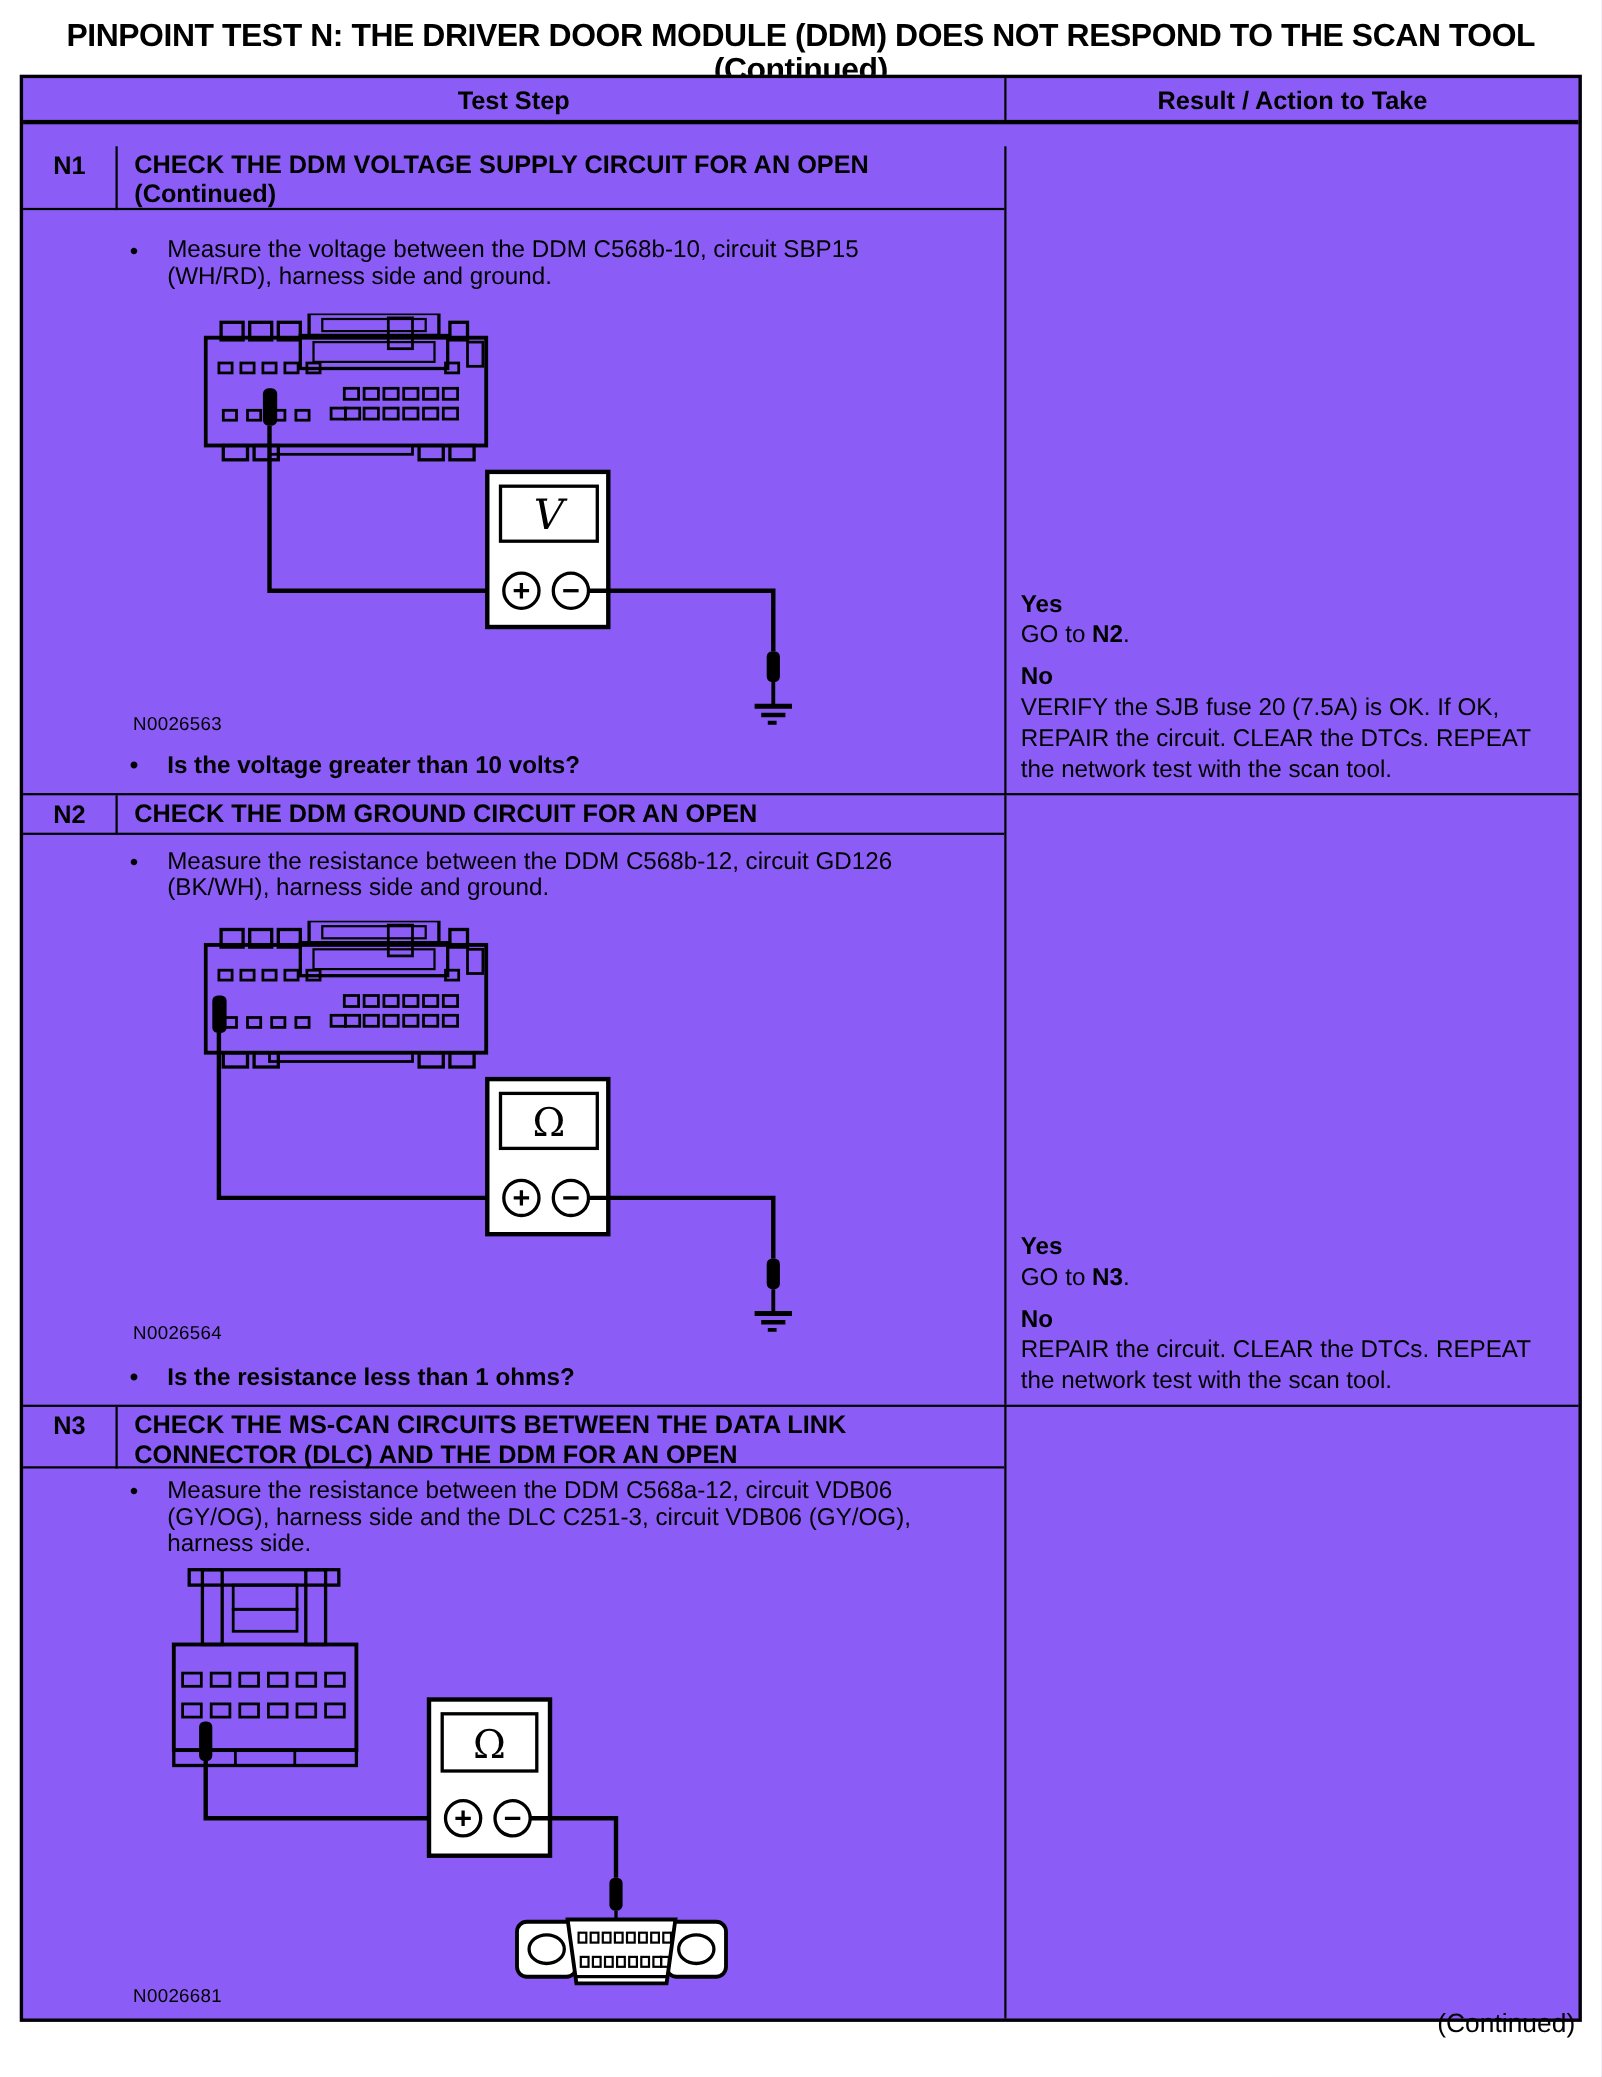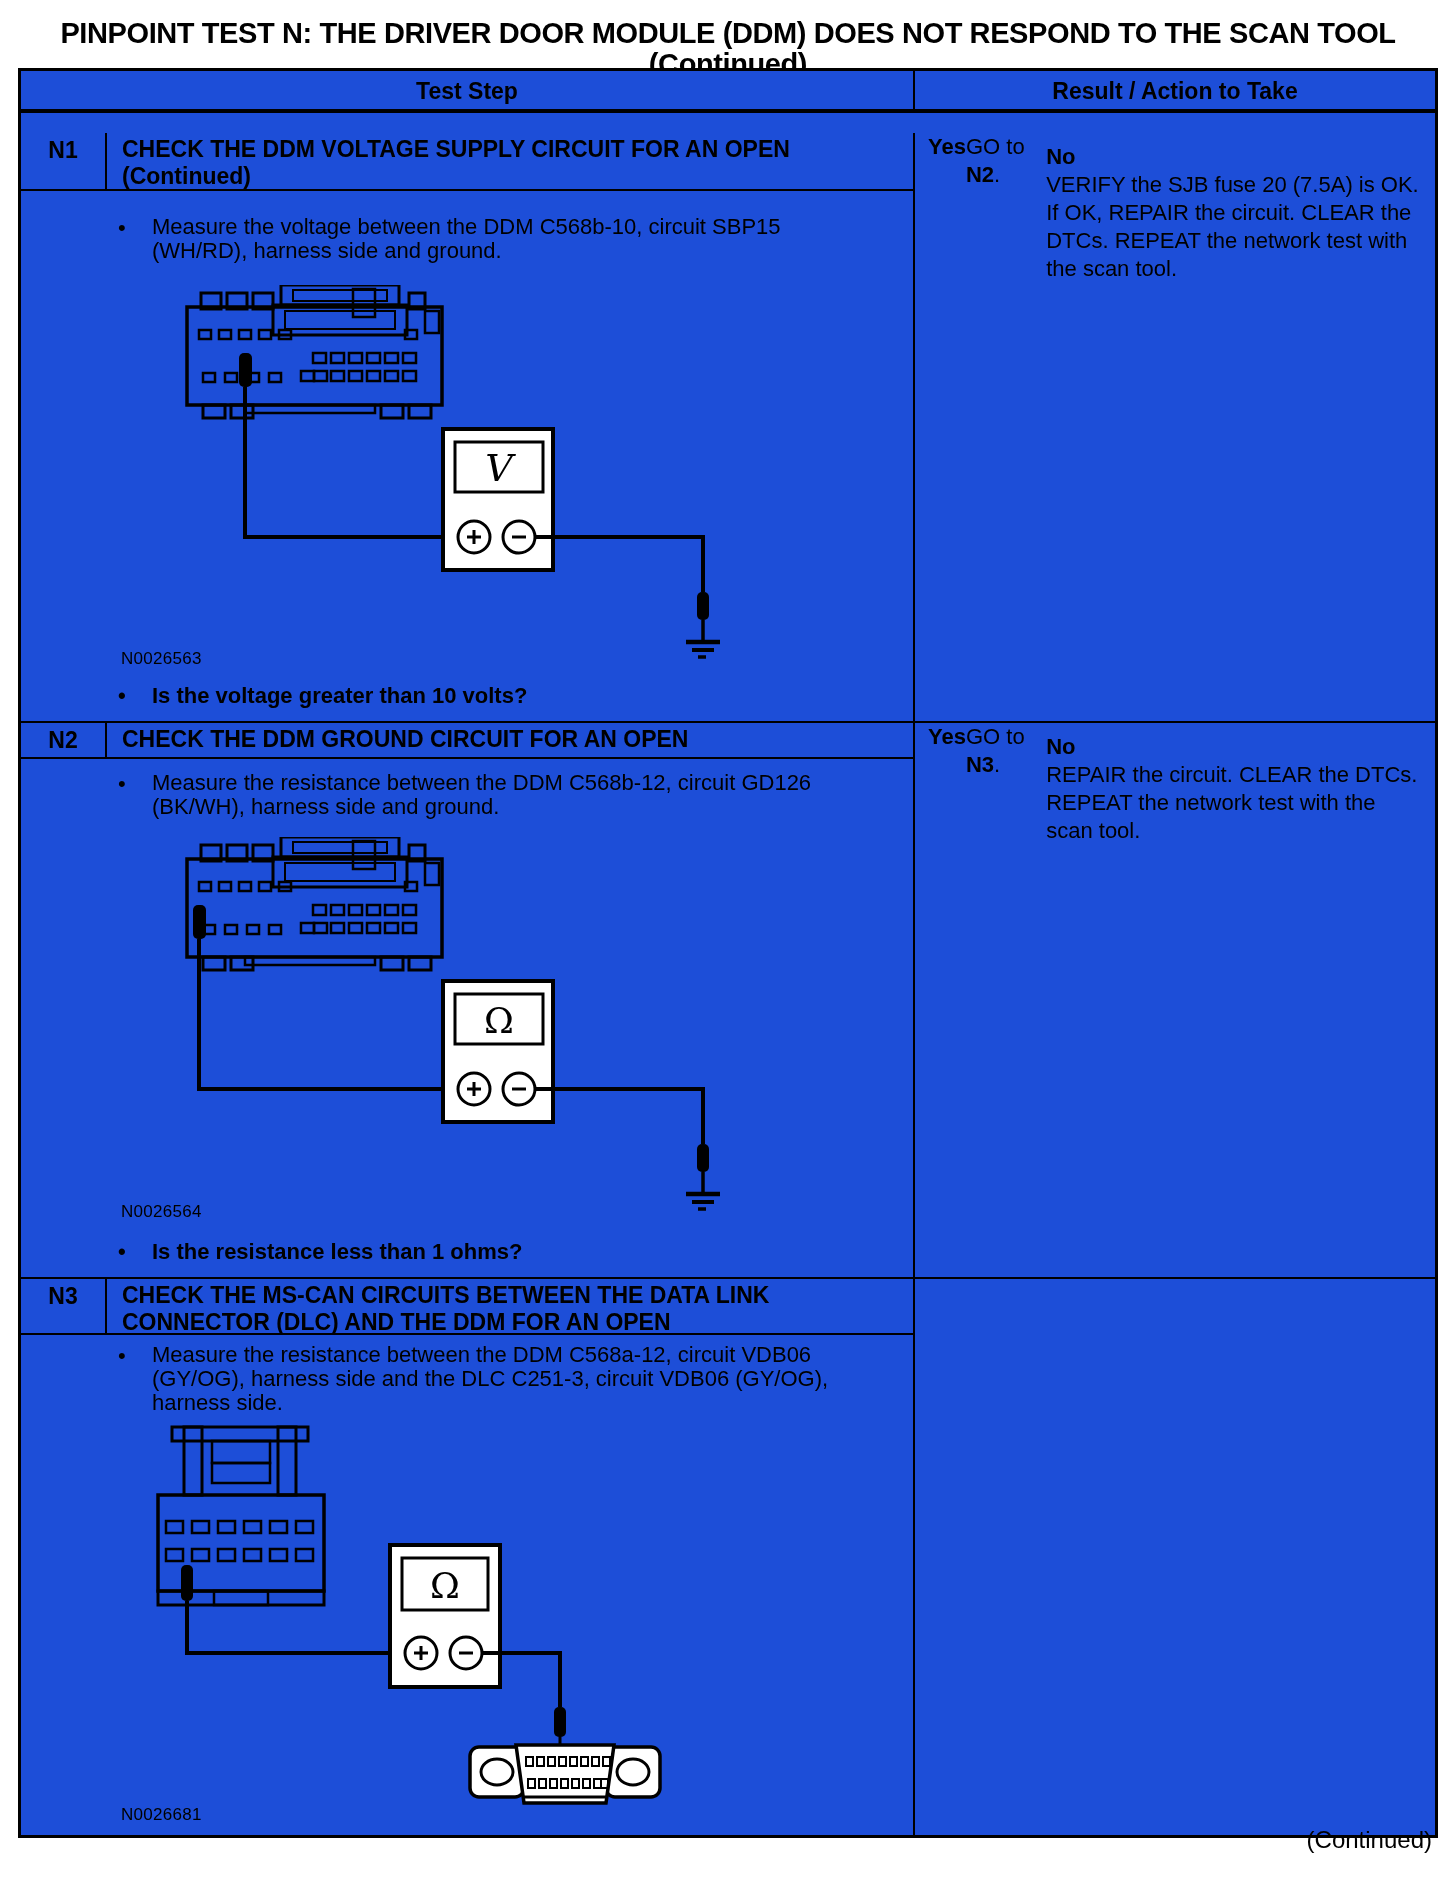--- a/index.html
+++ b/index.html
@@ -10,21 +10,21 @@
   }
   
   .doc-title {
     position:absolute; top:18px; left:0; width:100%;
     text-align:center; font-weight:bold; font-size:29px; line-height:31px;
     letter-spacing:-0.4px;
   }
   
   .pp-table {
     position:absolute; left:18px; top:68px; width:1420px;
-    border:3px solid #000; background:#1d4ed8;
+    border:3px solid #000; background:#8b5cf6;
   }
   .hdr-row { display:grid; grid-template-columns: 892px 1fr; height:42px; border-bottom:4px solid #000; }
   .hdr-cell { font-weight:bold; font-size:23px; text-align:center; padding-top:7px; }
   .hdr-cell.right { border-left:2px solid #000; }
 
   .test-section { display:grid; grid-template-columns: 86px 806px 1fr; }
   .test-section.bordered { border-top:2px solid #000; }
   .sec-n1 { grid-template-rows: 58px 530px; margin-top: 20px; }
   .sec-n2 { grid-template-rows: 36px 518px; }
   .sec-n3 { grid-template-rows: 56px 500px; }
@@ -32,21 +32,21 @@
   .ncell {
     grid-column:1; grid-row:1; border-right:2px solid #000; border-bottom:2px solid #000;
     font-weight:bold; font-size:23px; text-align:center; padding-top:4px;
   }
   .sec-title {
     grid-column:2; grid-row:1; border-bottom:2px solid #000;
     font-weight:bold; font-size:23px; line-height:27px; padding:3px 6px 0 15px;
   }
   .result-cell {
     grid-column:3; grid-row:1 / 3; border-left:2px solid #000;
-    display:flex; flex-direction:row; justify-content:flex-end;
+    display:flex; flex-direction:column; justify-content:flex-end;
     padding:0 8px 8px 13px; font-size:22px; line-height:28px;
   }
   .result-cell .lbl { font-weight:bold; }
   .result-cell .no-block { margin-top:10px; }
   .result-text { max-width:470px; }
   .content-cell { grid-column:1 / 3; grid-row:2; position:relative; overflow:hidden; }
 
   .step-row { position:absolute; left:97px; display:flex; width:740px; }
   .step-row .bullet { flex:0 0 34px; font-size:22px; }
   .step-row .step-text { font-size:22px; line-height:24px; max-width:700px; }

